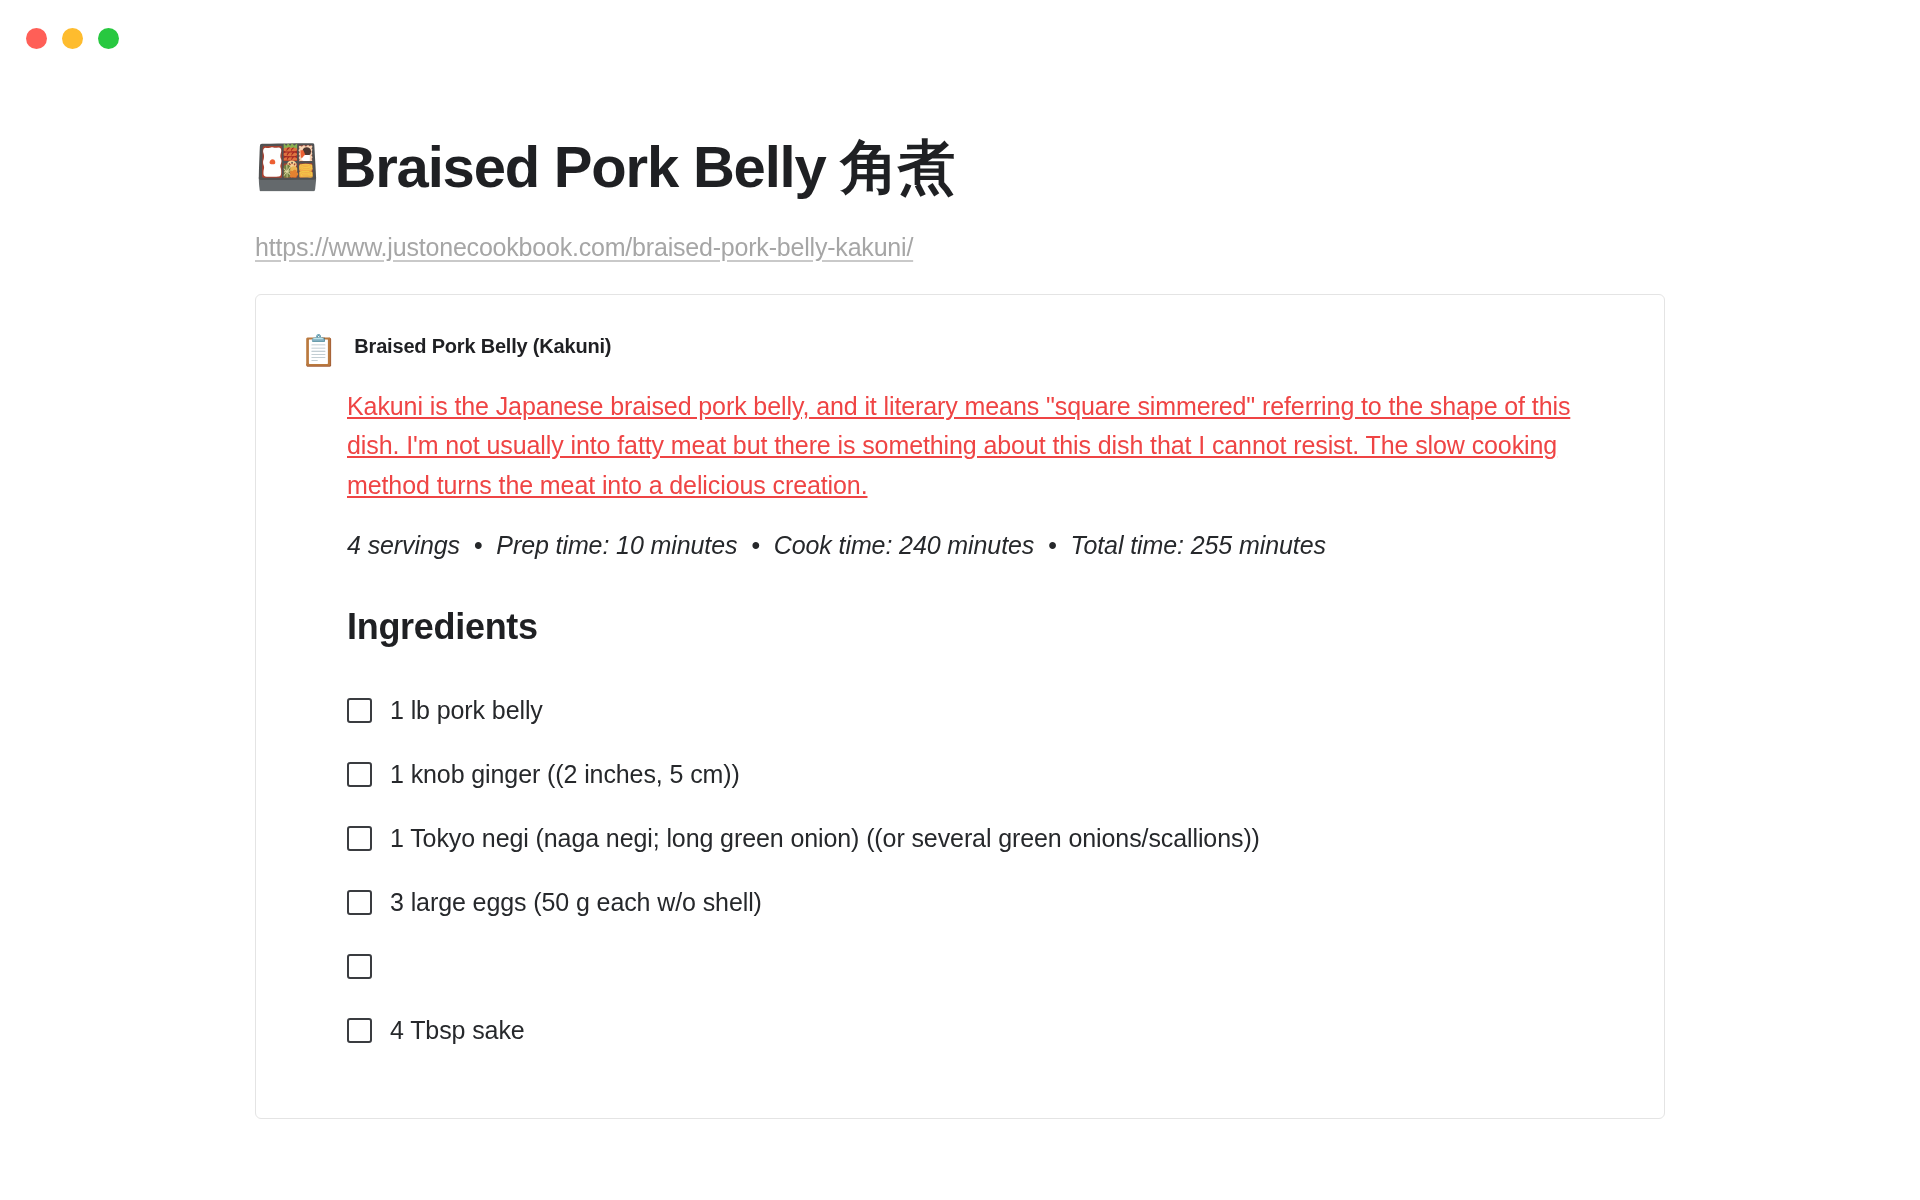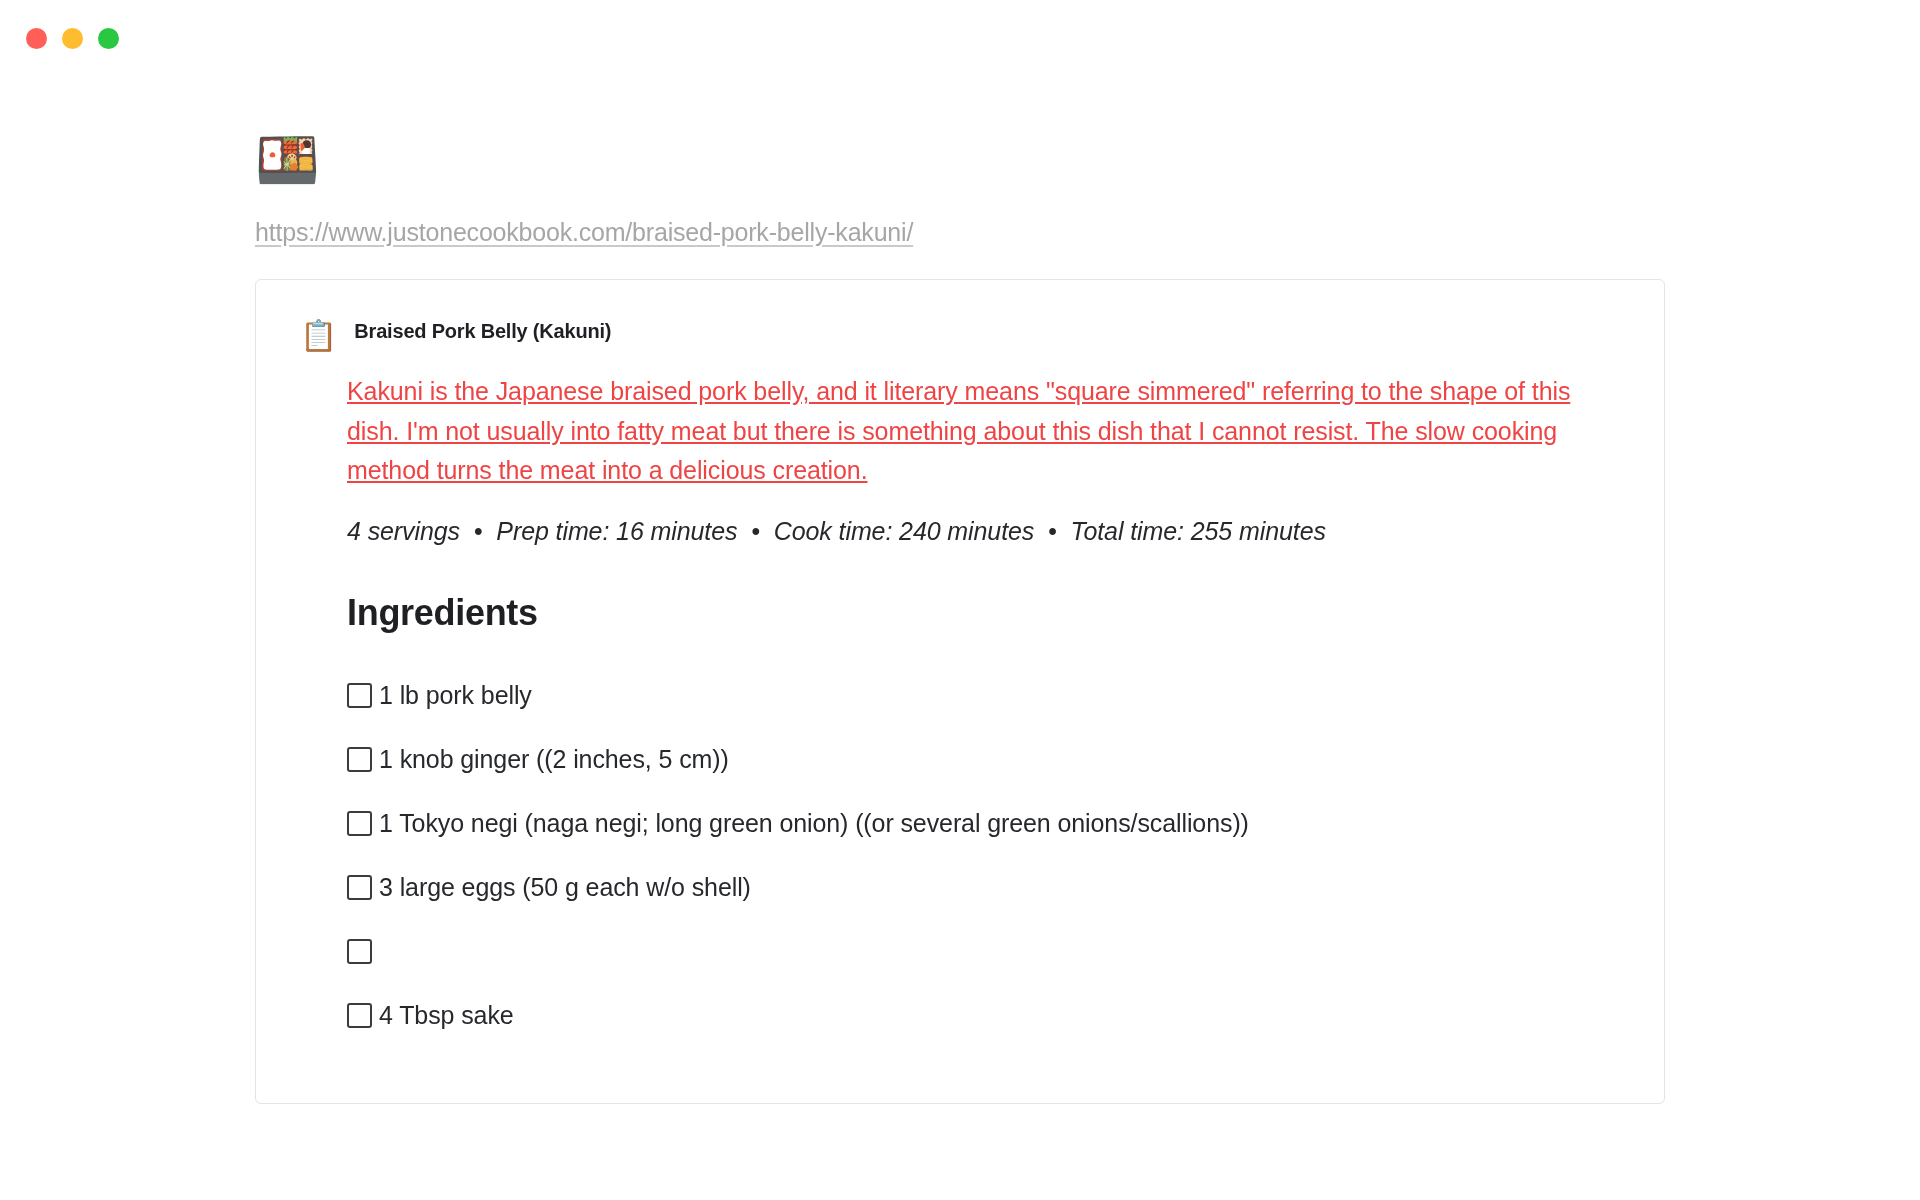--- a/index.html
+++ b/index.html
@@ -148,21 +148,21 @@
 
   .ingredients {
     margin-top: 20px;
     margin-left: 47px;
     list-style: none;
     padding: 0;
   }
   .ing-item {
     display: flex;
     align-items: center;
-    gap: 7px;
+    gap: 18px;
     height: 64px;
   }
   .checkbox {
     width: 25px;
     height: 25px;
     border: 2.4px solid #3a3c40;
     border-radius: 3px;
     background: #fff;
     flex: 0 0 auto;
   }
@@ -183,37 +183,38 @@
       <span class="dot yellow"></span>
       <span class="dot green"></span>
     </div>
   </div>
 
   <div class="content">
     <div class="doc">
 
       <h1 class="page-title">
         <span class="emoji">🍱</span>
+        <span>Braised Pork Belly 角煮</span>
       </h1>
 
       <a class="source-link" href="#">https://www.justonecookbook.com/braised-pork-belly-kakuni/</a>
 
       <div class="card">
 
         <div class="card-head">
           <span class="clipboard">📋</span>
           <span class="card-title">Braised Pork Belly (Kakuni)</span>
         </div>
 
         <p class="desc">Kakuni is the Japanese braised pork belly, and it literary means "square simmered" referring to the shape of this dish. I'm not usually into fatty meat but there is something about this dish that I cannot resist. The slow cooking method turns the meat into a delicious creation.</p>
 
         <p class="meta">
           <span>4 servings</span>
           <span class="sep">•</span>
-          <span>Prep time: 16 minutes</span>
+          <span>Prep time: 10 minutes</span>
           <span class="sep">•</span>
           <span>Cook time: 240 minutes</span>
           <span class="sep">•</span>
           <span>Total time: 255 minutes</span>
         </p>
 
         <h2 class="section-title">Ingredients</h2>
 
         <ul class="ingredients">
           <li class="ing-item">

